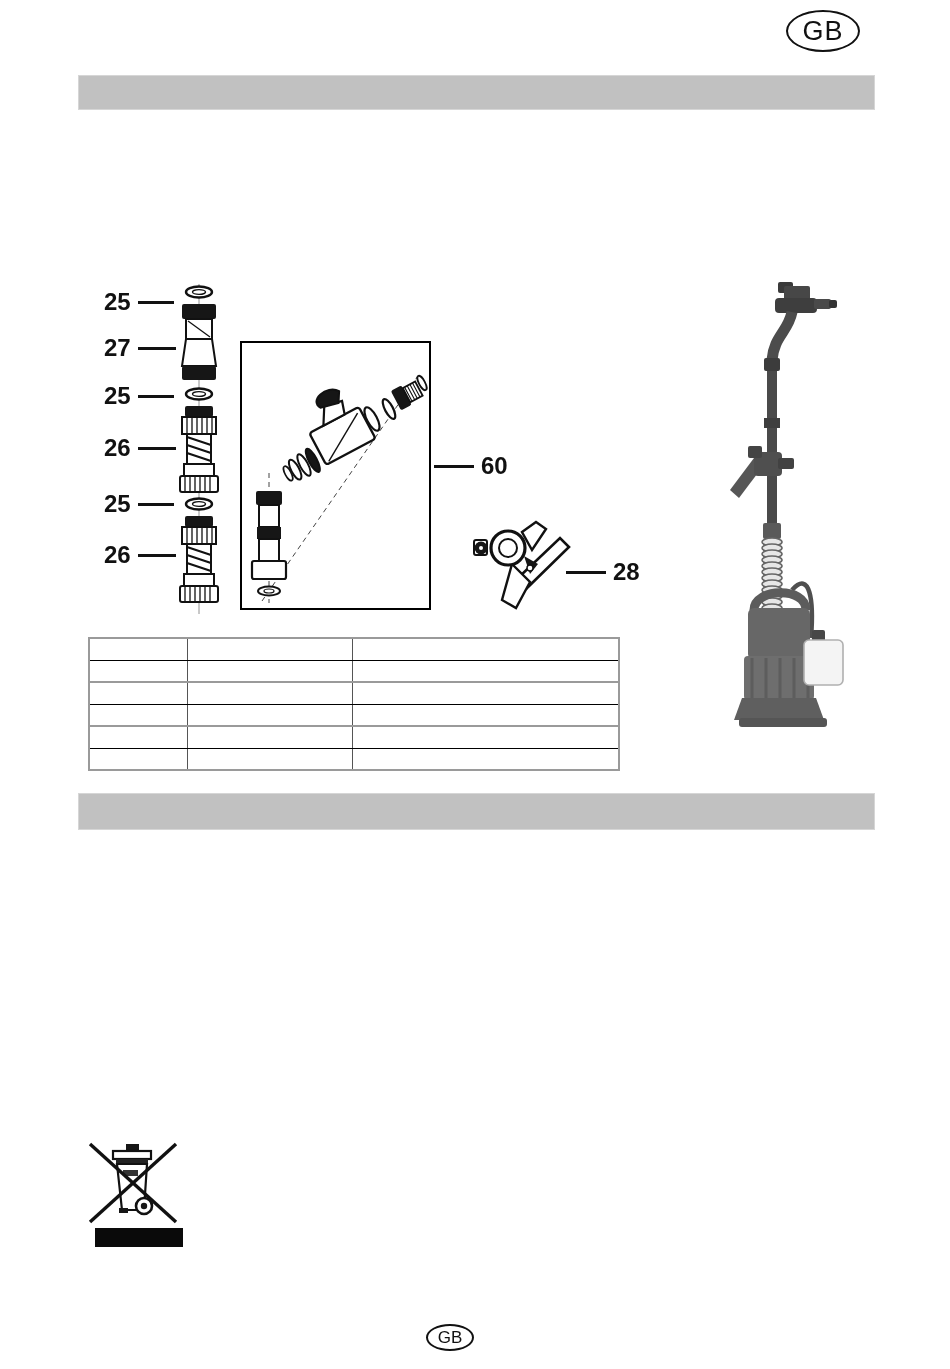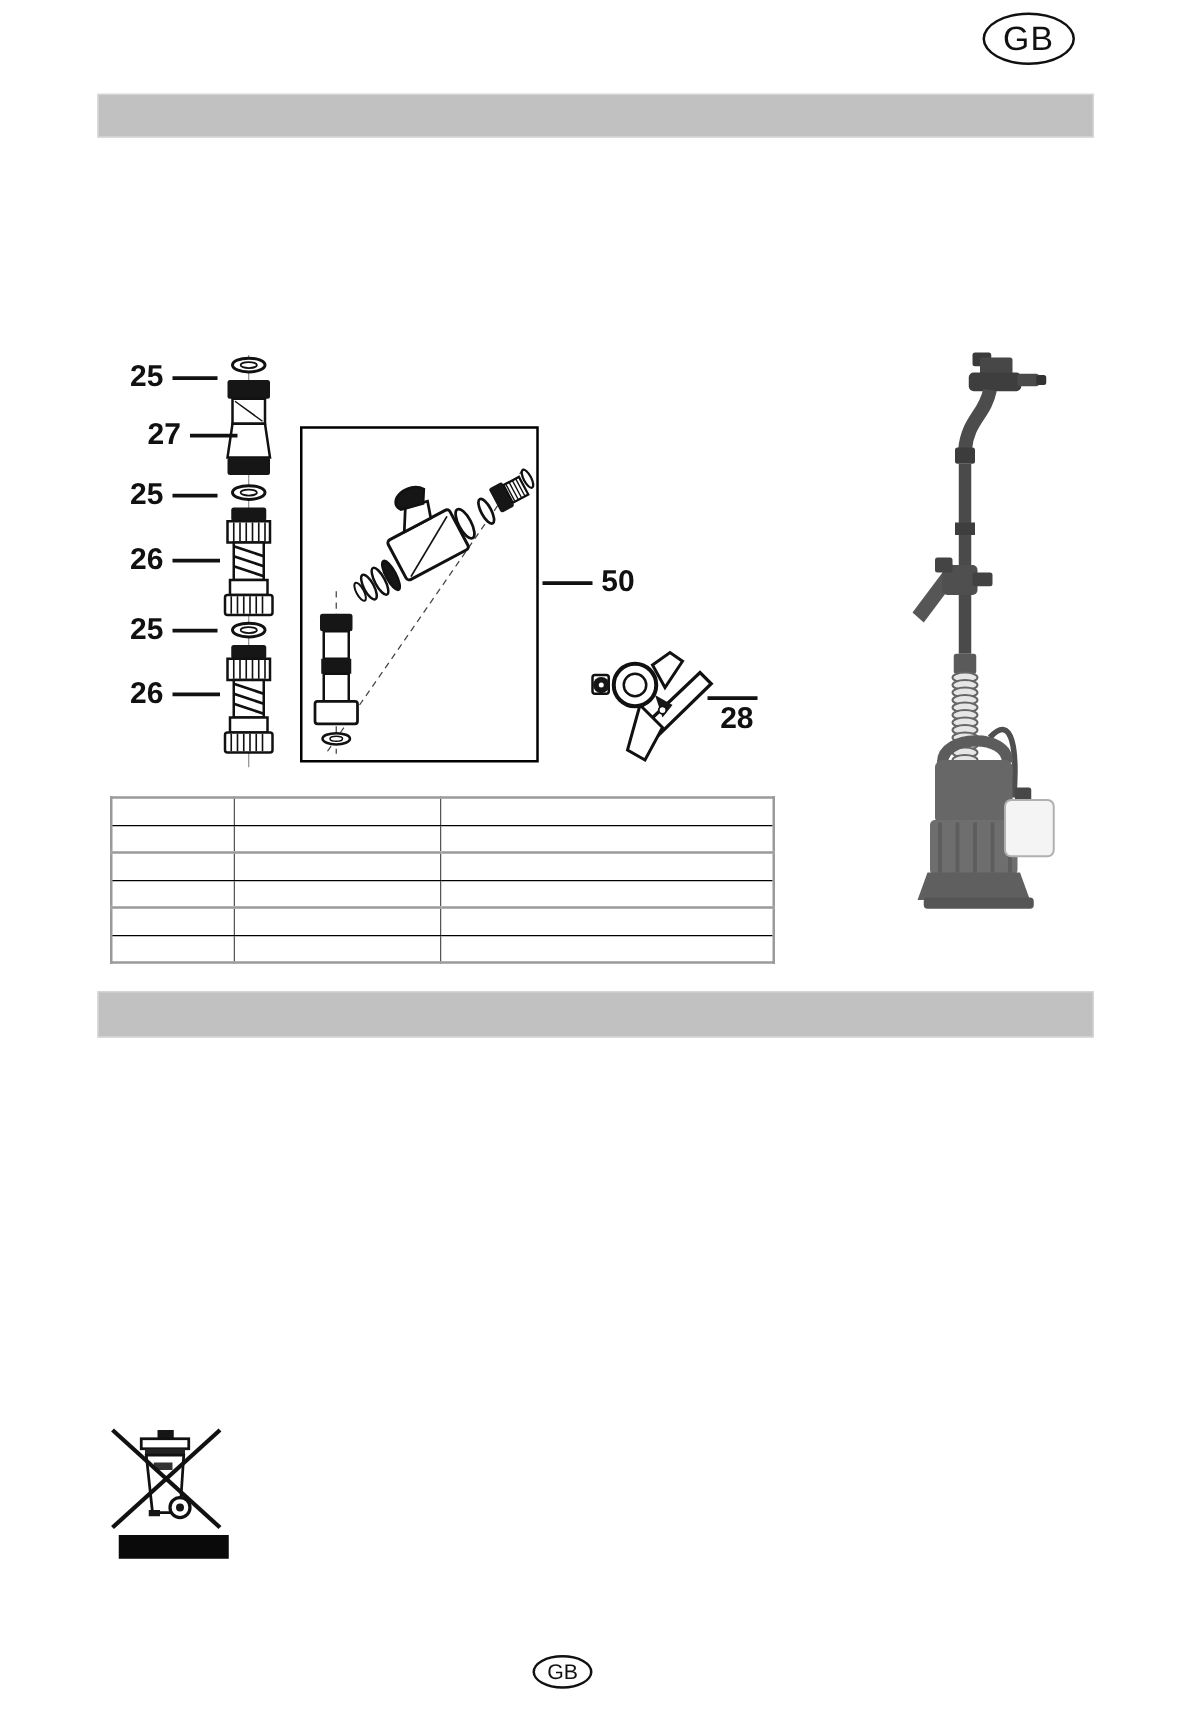--- a/index.html
+++ b/index.html
@@ -93,21 +93,21 @@
     <use href="#oring" x="40" y="110"></use>
     <use href="#part26" x="40" y="122"></use>
     <use href="#oring" x="40" y="220"></use>
     <use href="#part26" x="40" y="232"></use>
   </svg>
 
   <div class="callout left" style="left:104px; top:287px;">
     <span class="num">25</span>
     <span class="leader" style="width:36px;"></span>
   </div>
-  <div class="callout left" style="left:118px; top:333px;">
+  <div class="callout left" style="left:104px; top:333px;">
     <span class="num">27</span>
     <span class="leader" style="width:38px;"></span>
   </div>
   <div class="callout left" style="left:104px; top:381px;">
     <span class="num">25</span>
     <span class="leader" style="width:36px;"></span>
   </div>
   <div class="callout left" style="left:104px; top:433px;">
     <span class="num">26</span>
     <span class="leader" style="width:38px;"></span>
@@ -156,36 +156,36 @@
         <rect x="15" y="184" width="24" height="12" fill="#161616"></rect>
         <rect x="17" y="196" width="20" height="22" fill="#fff" stroke="#111" stroke-width="2"></rect>
         <rect x="10" y="218" width="34" height="18" rx="2" fill="#fff" stroke="#111" stroke-width="2.2"></rect>
         <ellipse cx="27" cy="248" rx="11" ry="4.5" fill="#fff" stroke="#111" stroke-width="2"></ellipse>
         <ellipse cx="27" cy="248" rx="5" ry="2" fill="none" stroke="#111" stroke-width="1.2"></ellipse>
       </g>
     </svg>
   </div>
   <div class="callout right" style="left:434px; top:451px;">
     <span class="leader" style="width:40px;"></span>
-    <span class="num">50</span>
+    <span class="num">60</span>
   </div>
 
   <svg class="abs" style="left:472px; top:512px;" width="106" height="110" viewBox="0 0 106 110">
     <path d="M46,66 L88,26 L97,35 L55,76 Z" fill="#fff" stroke="#111" stroke-width="2.6"></path>
     <path d="M50,20 L64,10 L74,17 L60,38 Z" fill="#fff" stroke="#111" stroke-width="2.4"></path>
     <path d="M40,52 L58,70 L44,96 L30,88 Z" fill="#fff" stroke="#111" stroke-width="2.4"></path>
     <circle cx="36" cy="36" r="17" fill="#fff" stroke="#111" stroke-width="3.2"></circle>
     <circle cx="36" cy="36" r="9" fill="#fff" stroke="#111" stroke-width="2"></circle>
     <rect x="2" y="28" width="13" height="15" rx="2" fill="#fff" stroke="#111" stroke-width="2"></rect>
     <circle cx="9" cy="36" r="6.5" fill="#161616"></circle>
     <circle cx="9" cy="36" r="2" fill="#fff"></circle>
     <path d="M52,44 L66,52 L58,62 Z" fill="#161616"></path>
     <circle cx="58" cy="56" r="3" fill="#fff" stroke="#111" stroke-width="1.4"></circle>
   </svg>
-  <div class="callout right" style="left:566px; top:557px;flex-direction:column;">
+  <div class="callout right" style="left:566px; top:557px;">
     <span class="leader" style="width:40px;"></span>
     <span class="num">28</span>
   </div>
 
   <svg class="abs" style="left:712px; top:278px;" width="155" height="450" viewBox="0 0 155 450">
     <g>
       <rect x="66" y="4" width="15" height="11" rx="2" fill="#3a3a3a"></rect>
       <rect x="72" y="8" width="26" height="16" rx="2" fill="#474747"></rect>
       <rect x="63" y="20" width="42" height="15" rx="4" fill="#3e3e3e"></rect>
       <rect x="102" y="21" width="17" height="10" rx="2" fill="#4a4a4a"></rect>

